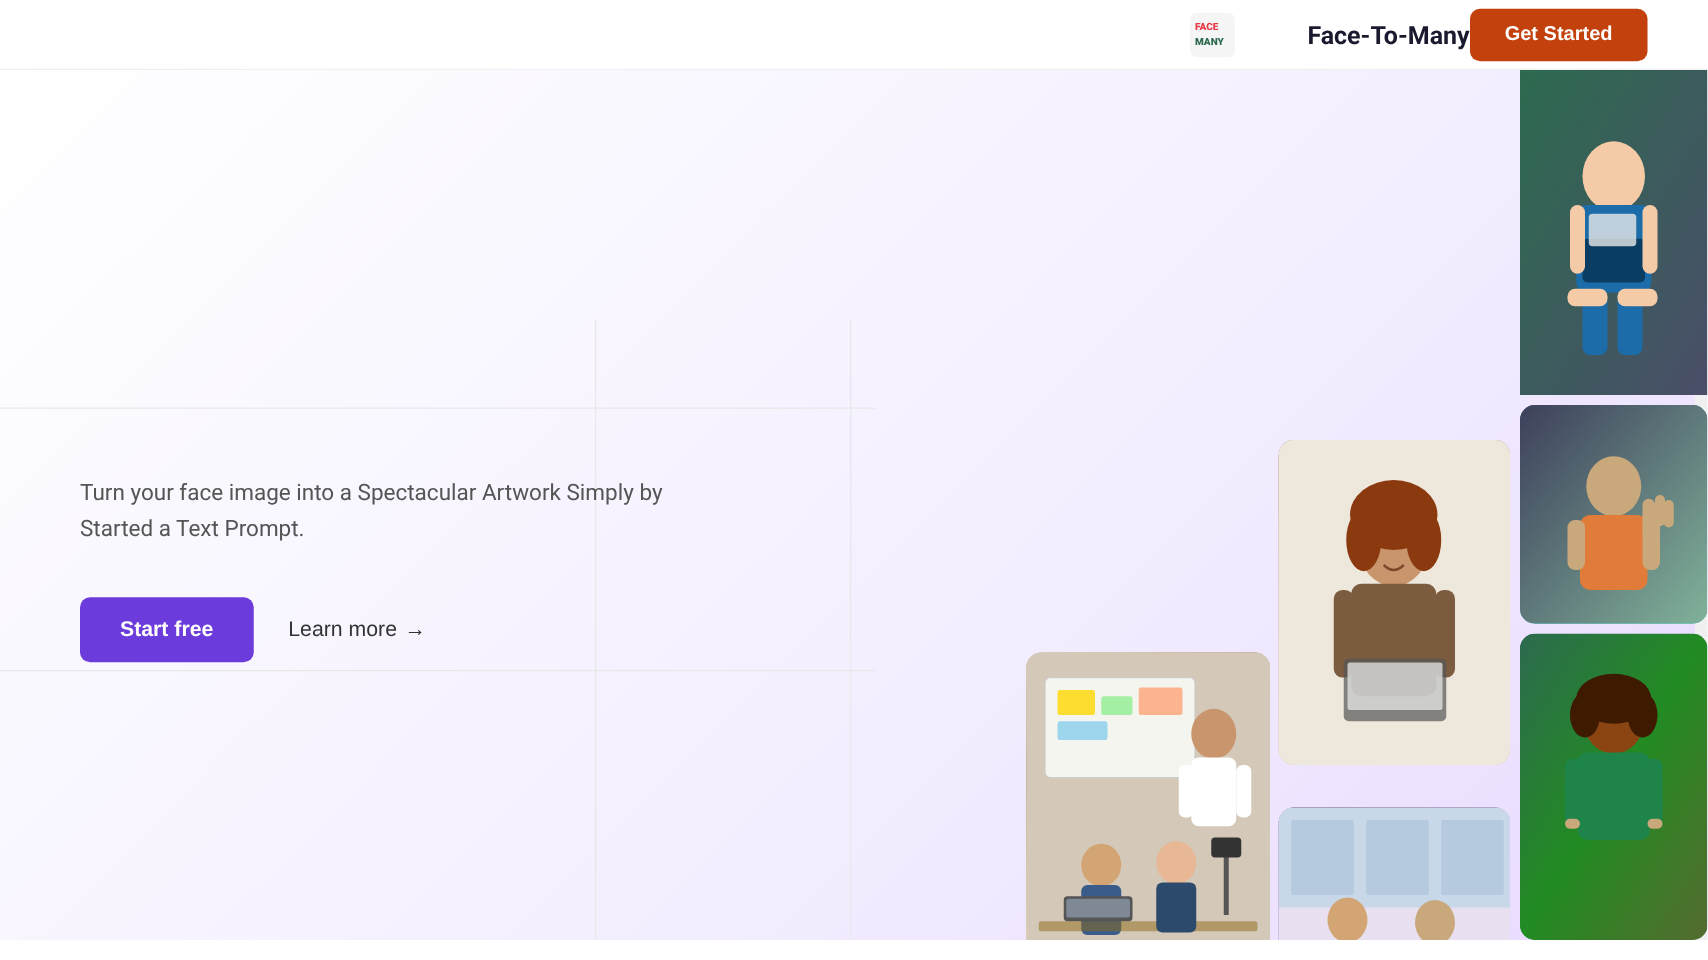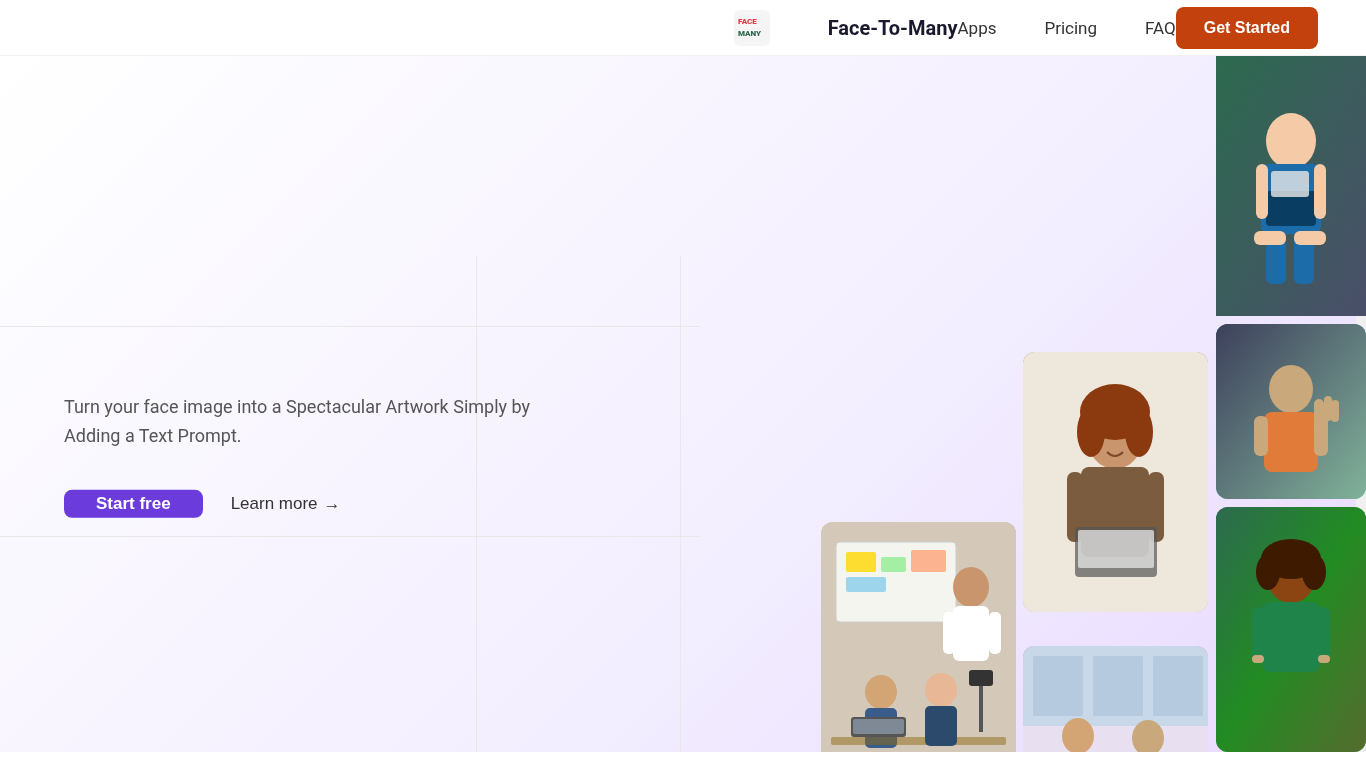--- a/index.html
+++ b/index.html
@@ -90,21 +90,21 @@
     .hero-actions {
       display: flex;
       align-items: center;
       gap: 28px;
     }
     .btn-start {
       background: #6c3bdb;
       color: #fff;
       border: none;
       border-radius: 8px;
-      padding: 4px 32px;
+      padding: 16px 32px;
       font-size: 17px;
       font-weight: 600;
       cursor: pointer;
     }
     .btn-learn {
       background: none;
       border: none;
       color: #333;
       font-size: 17px;
       cursor: pointer;
@@ -218,41 +218,36 @@
 <nav class="navbar">
   <a class="nav-logo" href="#">
     <svg class="logo-icon" viewBox="0 0 36 36" fill="none" xmlns="http://www.w3.org/2000/svg">
       <rect width="36" height="36" rx="6" fill="#f5f5f5"></rect>
       <text x="4" y="14" font-size="8" font-weight="900" fill="#e63946">FACE</text>
       <text x="4" y="26" font-size="8" font-weight="900" fill="#2d6a4f">MANY</text>
     </svg>
     <span class="logo-text">Face-To-Many</span>
   </a>
 
-  <div class="nav-links">
-    <a class="nav-link" href="#">Apps</a>
-    <a class="nav-link" href="#">Pricing</a>
-    <a class="nav-link" href="#">FAQ</a>
-  </div>
 
   <button class="nav-cta">Get Started</button>
 </nav>
 
 <section class="hero">
 
   <div class="deco-line-h" style="top:270px; left:0; width:700px;"></div>
   <div class="deco-line-h" style="top:480px; left:0; width:700px;"></div>
   <div class="deco-line-v" style="left:476px; top:200px; height:520px;"></div>
   <div class="deco-line-v" style="left:680px; top:200px; height:520px;"></div>
 
   <div class="hero-content">
     <h1 class="hero-title">
       <br>
     </h1>
-    <p class="hero-subtitle">Turn your face image into a Spectacular Artwork Simply by Adding a Text Prompt.</p>
+    <p class="hero-subtitle">Turn your face image into a Spectacular Artwork Simply by Started a Text Prompt.</p>
     <div class="hero-actions">
       <button class="btn-start">Start free</button>
       <button class="btn-learn">
         <span>Learn more</span>
         <span>→</span>
       </button>
     </div>
   </div>
 
   <div class="image-area">

